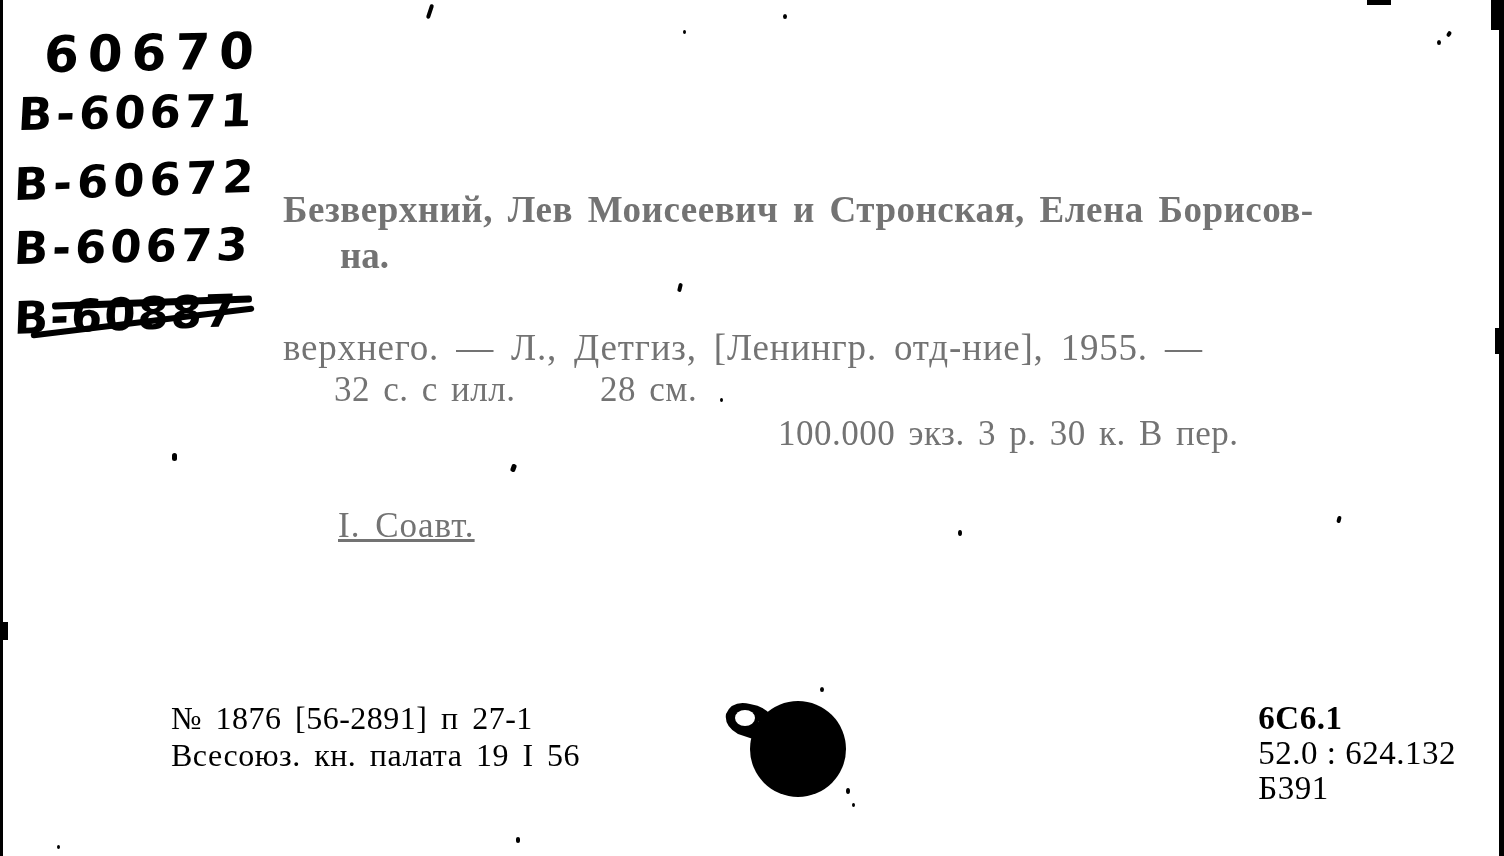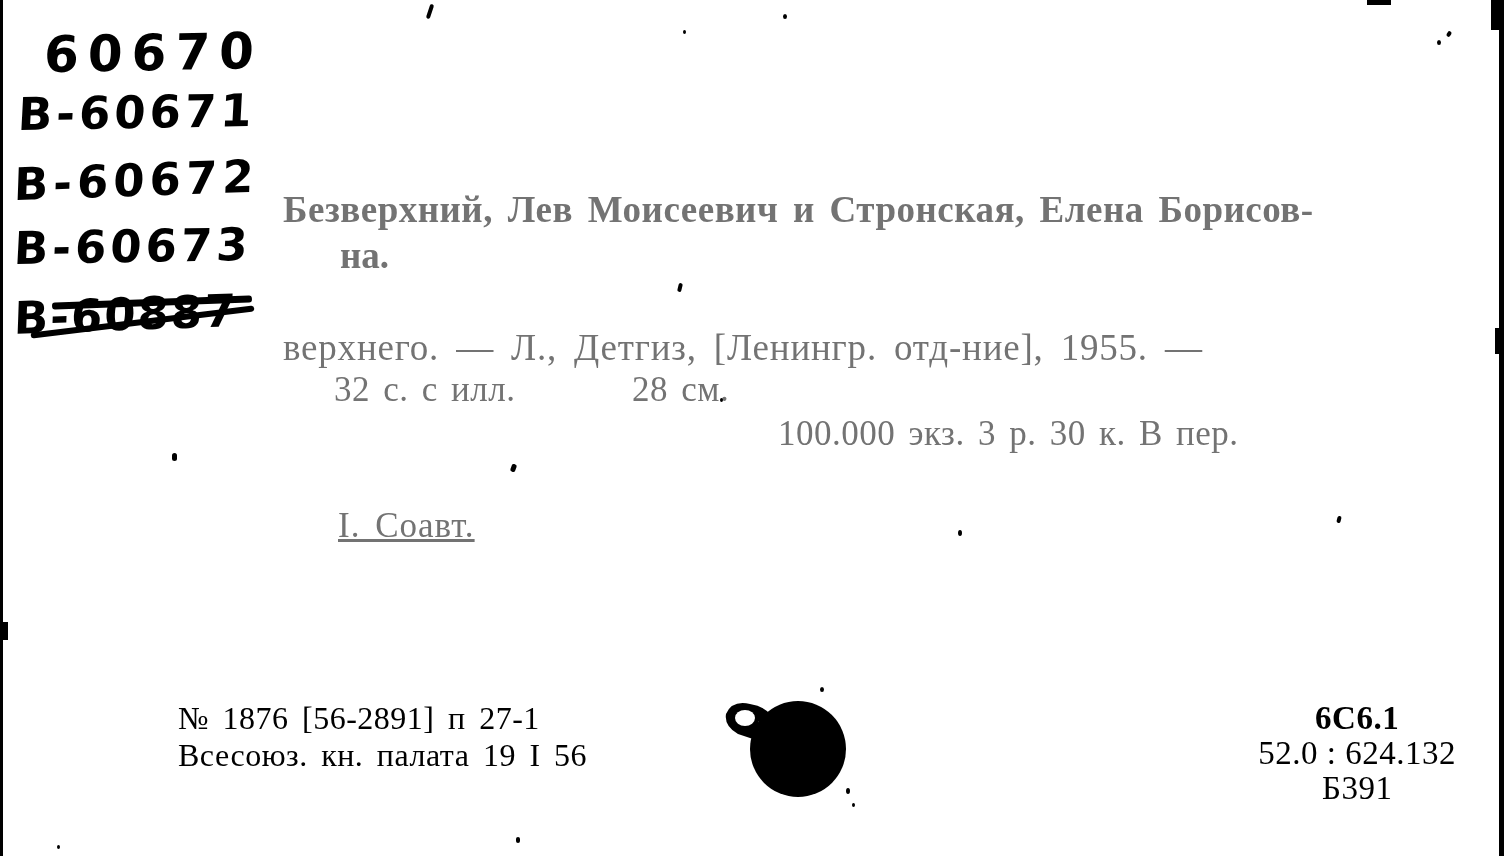--- a/index.html
+++ b/index.html
@@ -35,26 +35,26 @@
   .strike-bar.b1 { left: 52px;  top: 299px; width: 200px; height: 7px; transform: rotate(-2deg); }
   .strike-bar.b2 { left: 30px;  top: 319px; width: 225px; height: 6px; transform: rotate(-7deg); }
   
   .typed { position: absolute; white-space: nowrap; color: #737373; }
   .heading1 { left: 283px; top: 188px; font-size: 37px; font-weight: 700; letter-spacing: 0.5px; word-spacing: 5px; }
   .heading2 { left: 340px; top: 234px; font-size: 37px; font-weight: 700; text-align: center; }
   .title1   { left: 328px; top: 280px; font-size: 35px; letter-spacing: 0.8px; word-spacing: 7px; }
   .title2   { left: 283px; top: 326px; font-size: 37px; letter-spacing: 0.8px; word-spacing: 7px; }
   .coll     { top: 370px; font-size: 35px; letter-spacing: 0.5px; word-spacing: 4px; text-align: center; }
   .coll.pages { left: 334px; }
-  .coll.size  { left: 632px; }
+  .coll.size  { left: 600px; }
   .coll.print { left: 778px; margin-top: 44px; }
   .tracing  { left: 338px; top: 506px; font-size: 35px; letter-spacing: 1px; word-spacing: 5px; text-decoration: underline; }
   
-  .footer-left { position: absolute; left: 178px; top: 700px; font-size: 32px; line-height: 37px; letter-spacing: 0.5px; word-spacing: 5px; white-space: nowrap; }
-  .footer-right { position: absolute; right: 48px; top: 701px; font-size: 33px; line-height: 35px; text-align: center; letter-spacing: 0.5px; white-space: nowrap; }
+  .footer-left { position: absolute; left: 171px; top: 700px; font-size: 32px; line-height: 37px; letter-spacing: 0.5px; word-spacing: 5px; white-space: nowrap; }
+  .footer-right { position: absolute; right: 48px; top: 701px; font-size: 33px; line-height: 35px; text-align: left; letter-spacing: 0.5px; white-space: nowrap; }
   .footer-right .cl1 { font-weight: 700; }
   
   .blot { position: absolute; left: 712px; top: 692px; }
   
   .speck { position: absolute; background: #000; border-radius: 50%; }
 </style>
 </head>
 <body>
 
 <div id="card">

